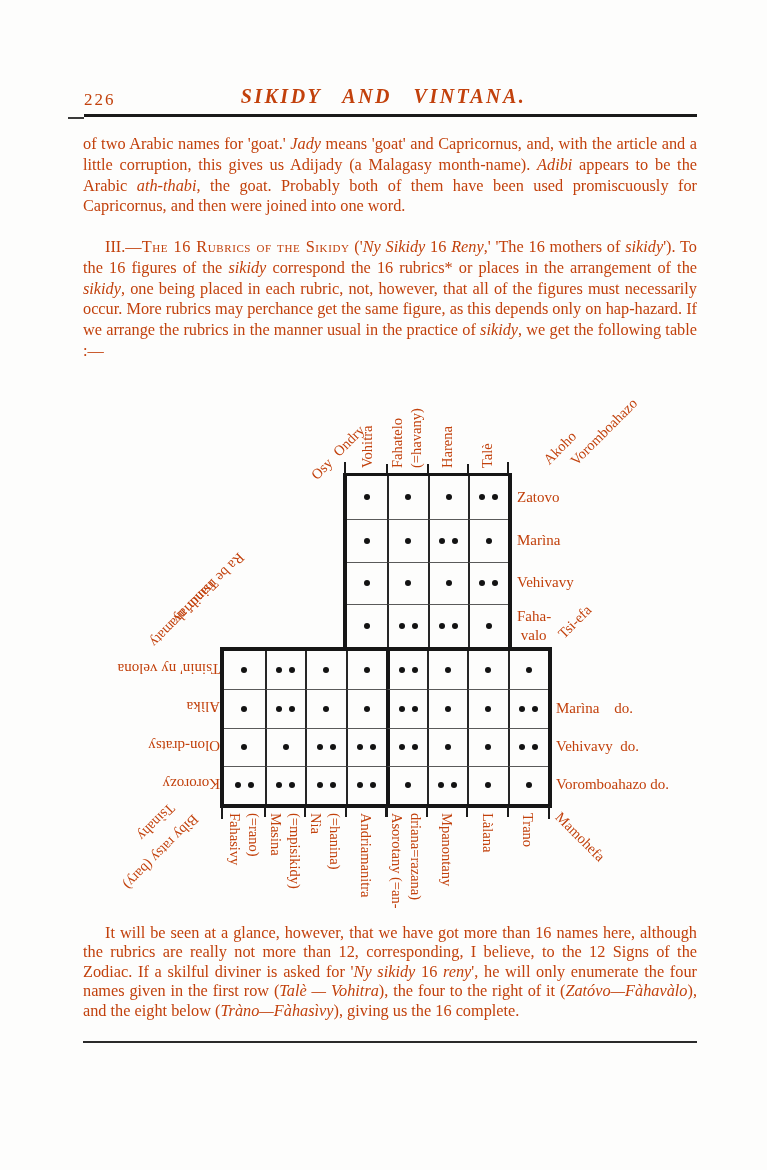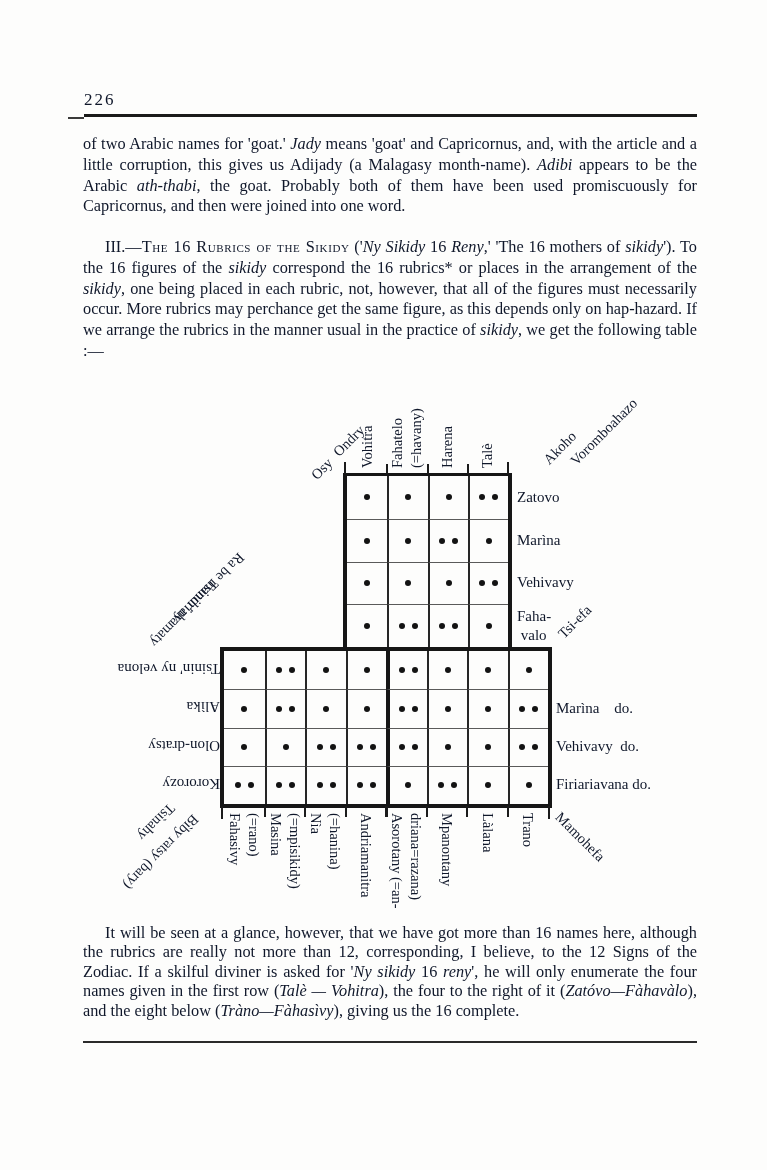--- a/index.html
+++ b/index.html
@@ -1,18 +1,18 @@
 <!DOCTYPE html>
 <html><head>
 <meta charset="utf-8">
 <style>
   html,body{margin:0;padding:0;background:#ffffff;}
   .page{
     position:relative;width:767px;height:1170px;margin:0 auto;
-    background:#fdfdfc;color:#0f172a;overflow:hidden;
+    background:#fdfdfc;color:#c2410c;overflow:hidden;
     font-family:"Liberation Serif","DejaVu Serif",serif;
   }
   .pagenum{position:absolute;left:84px;top:90px;font-size:17px;letter-spacing:2px;}
   .title{position:absolute;left:0;right:0;top:85px;text-align:center;font-style:italic;font-weight:bold;
          font-size:20px;letter-spacing:2.5px;word-spacing:14px;}
   .hrule{position:absolute;left:84px;top:114px;width:613px;height:3px;background:#1a1a1a;}
   .hrule-dash{position:absolute;left:68px;top:117px;width:16px;height:2px;background:#3a3a3a;}
   .para{position:absolute;left:83px;width:614px;margin:0;text-align:justify;
         font-size:16.3px;line-height:20.8px;}
   #p1{top:134px;}
@@ -51,20 +51,21 @@
   [data-name="corner-label-tsinin-ny-maty"]{left:184px;top:613px;transform:translate(-50%,-50%) rotate(135deg);}
   [data-name="corner-label-ra-be-mandriaka"]{left:207px;top:590px;transform:translate(-50%,-50%) rotate(135deg);}
   [data-name="corner-label-biby-ratsy"]{left:161px;top:852px;transform:translate(-50%,-50%) rotate(135deg);}
   [data-name="corner-label-tsinahy"]{left:156px;top:822px;transform:translate(-50%,-50%) rotate(135deg);}
 </style>
 </head>
 <body>
 
 <div class="page" data-name="book-page">
   <div class="pagenum" data-name="page-number">226</div>
+  <div class="title" data-name="running-title">SIKIDY AND VINTANA.</div>
   <div class="hrule" data-name="header-rule"></div>
   <div class="hrule-dash" data-name="header-rule-artifact"></div>
 
   <p class="para" id="p1" data-name="paragraph-arabic-goat"><span data-name="text-segment">of two Arabic names for 'goat.'  </span><span class="it" data-name="text-segment">Jady</span><span data-name="text-segment"> means 'goat' and Capricornus, and, with the article and a little corruption, this gives us Adijady (a Malagasy month-name).  </span><span class="it" data-name="text-segment">Adibi</span><span data-name="text-segment"> appears to be the Arabic </span><span class="it" data-name="text-segment">ath-thabi</span><span data-name="text-segment">, the goat. Probably both of them have been used promiscuously for Capricornus, and then were joined into one word.</span></p>
   <p class="para indent" id="p2" data-name="paragraph-16-rubrics"><span data-name="text-segment">III.—</span><span class="sc" data-name="text-segment">The 16 Rubrics of the Sikidy</span><span data-name="text-segment"> ('</span><span class="it" data-name="text-segment">Ny Sikidy</span><span data-name="text-segment"> 16 </span><span class="it" data-name="text-segment">Reny</span><span data-name="text-segment">,' 'The 16 mothers of </span><span class="it" data-name="text-segment">sikidy</span><span data-name="text-segment">').  To the 16 figures of the </span><span class="it" data-name="text-segment">sikidy</span><span data-name="text-segment"> correspond the 16 rubrics* or places in the arrangement of the </span><span class="it" data-name="text-segment">sikidy</span><span data-name="text-segment">, one being placed in each rubric, not, however, that all of the figures must necessarily occur.  More rubrics may perchance get the same figure, as this depends only on hap-hazard.  If we arrange the rubrics in the manner usual in the practice of </span><span class="it" data-name="text-segment">sikidy</span><span data-name="text-segment">, we get the following table :—</span></p>
 
   <div id="diagram" data-name="sikidy-rubrics-diagram">
     <span class="diag" data-name="corner-label-osy">Osy</span>
     <span class="diag" data-name="corner-label-ondry">Ondry</span>
     <span class="diag" data-name="corner-label-akoho">Akoho</span>
@@ -257,21 +258,21 @@
       <div class="llab" data-name="lower-row-label-left" style="top: 660.125px;">Tsinin' ny velona</div>
       <div class="llab" data-name="lower-row-label-left" style="top: 698.375px;">Alìka</div>
       <div class="llab" data-name="lower-row-label-left" style="top: 736.625px;">Olon-dratsy</div>
       <div class="llab" data-name="lower-row-label-left" style="top: 774.875px;">Kororozy</div>
       <div class="rlab" data-name="upper-row-label" style="top: 487.875px;">Zatovo</div>
       <div class="rlab" data-name="upper-row-label" style="top: 530.625px; text-align: center;">Marìna</div>
       <div class="rlab" data-name="upper-row-label" style="top: 573.375px;">Vehivavy</div>
       <div class="rlab" data-name="upper-row-label" style="top: 606.625px;">Faha-<br> valo</div>
       <div class="rlab rlab2" data-name="lower-row-label" style="top: 698.875px;">Marìna    do.</div>
       <div class="rlab rlab2" data-name="lower-row-label" style="top: 737.125px;">Vehivavy  do.</div>
-      <div class="rlab rlab2" data-name="lower-row-label" style="top: 775.375px;">Firiariavana do.</div>
+      <div class="rlab rlab2" data-name="lower-row-label" style="top: 775.375px;">Voromboahazo do.</div>
       <div class="tick" data-name="grid-tick" style="left: 386.25px; top: 464px; height: 10px;"></div>
       <div class="tick" data-name="grid-tick" style="left: 426.5px; top: 464px; height: 10px;"></div>
       <div class="tick" data-name="grid-tick" style="left: 466.75px; top: 464px; height: 10px;"></div>
       <div class="tick" data-name="grid-tick" style="left: 344px; top: 462px; height: 12px;"></div>
       <div class="tick" data-name="grid-tick" style="left: 507px; top: 462px; height: 12px;"></div>
       <div class="tick" data-name="grid-tick" style="left: 263.5px; top: 806px; height: 11px;"></div>
       <div class="tick" data-name="grid-tick" style="left: 304px; top: 806px; height: 11px;"></div>
       <div class="tick" data-name="grid-tick" style="left: 344.5px; top: 806px; height: 11px;"></div>
       <div class="tick" data-name="grid-tick" style="left: 385px; top: 806px; height: 11px; width: 3px;"></div>
       <div class="tick" data-name="grid-tick" style="left: 425.5px; top: 806px; height: 11px;"></div>

